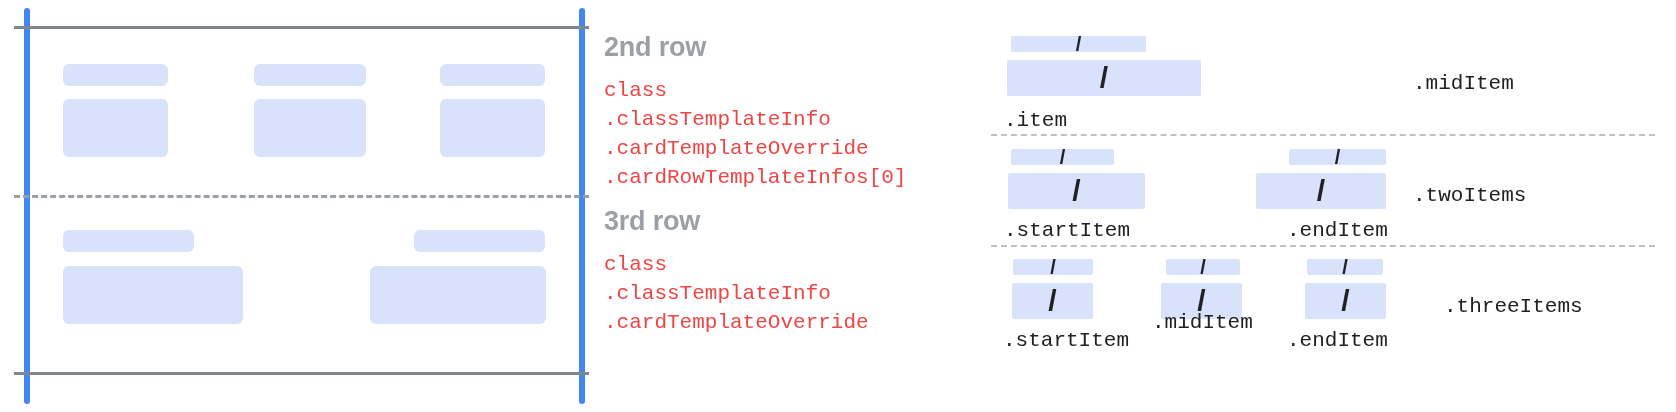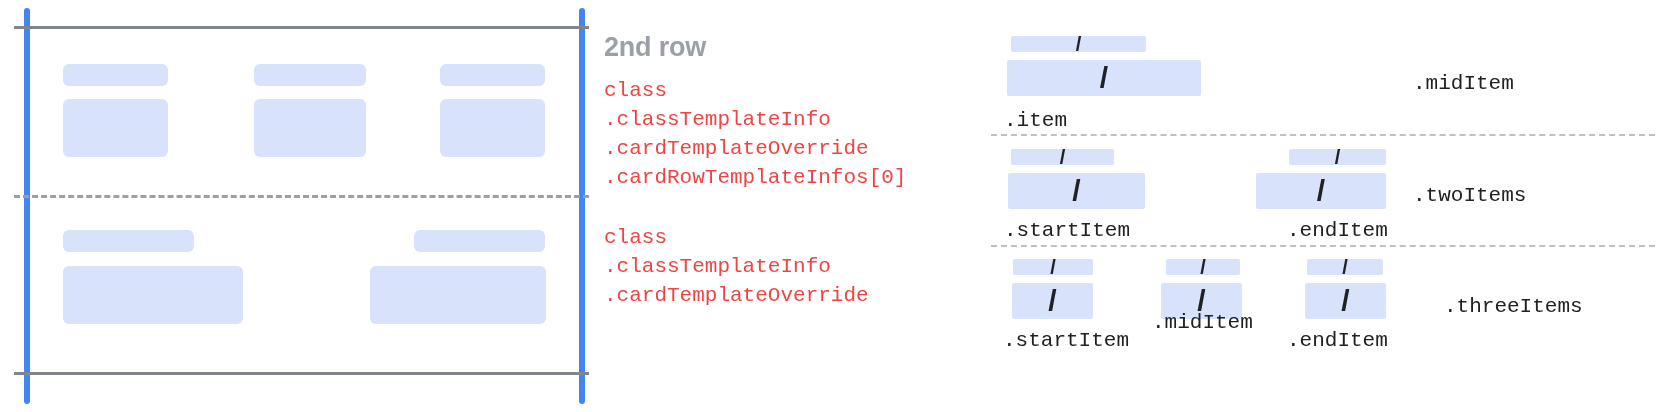--- a/index.html
+++ b/index.html
@@ -137,20 +137,21 @@
   <div class="textcol" style="top:34px;">
     <div class="rowtitle">2nd row</div>
     <div style="height:15px;"></div>
     <div class="codeline">class</div>
     <div class="codeline">.classTemplateInfo</div>
     <div class="codeline">.cardTemplateOverride</div>
     <div class="codeline">.cardRowTemplateInfos[0]</div>
   </div>
 
   <div class="textcol" style="top:208px;">
+    <div class="rowtitle">3rd row</div>
     <div style="height:15px;"></div>
     <div class="codeline">class</div>
     <div class="codeline">.classTemplateInfo</div>
     <div class="codeline">.cardTemplateOverride</div>
   </div>
 
   <div>
 
     <div>
       <div class="ibar small" style="left:1011px; top:36px; width:135px; height:16px;">

